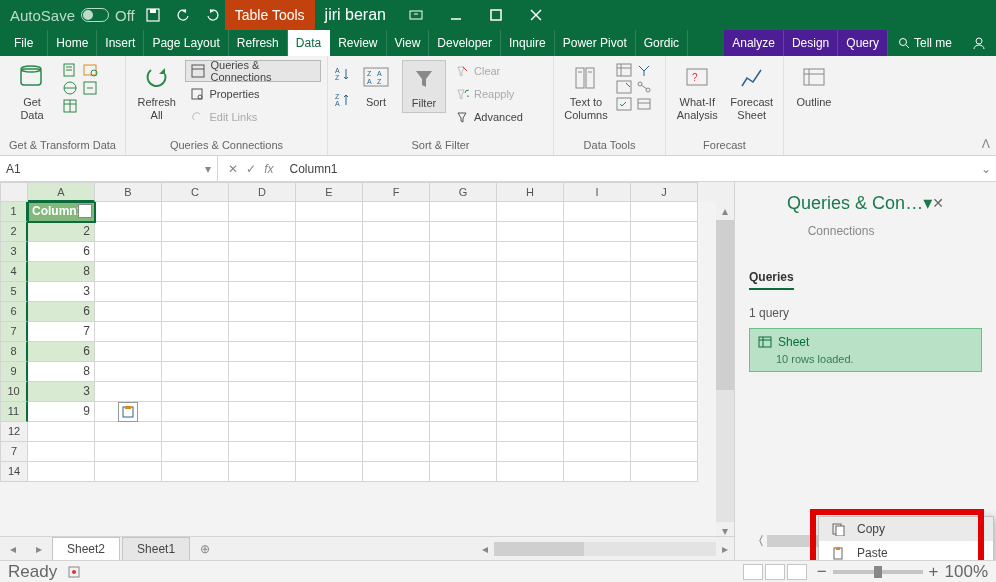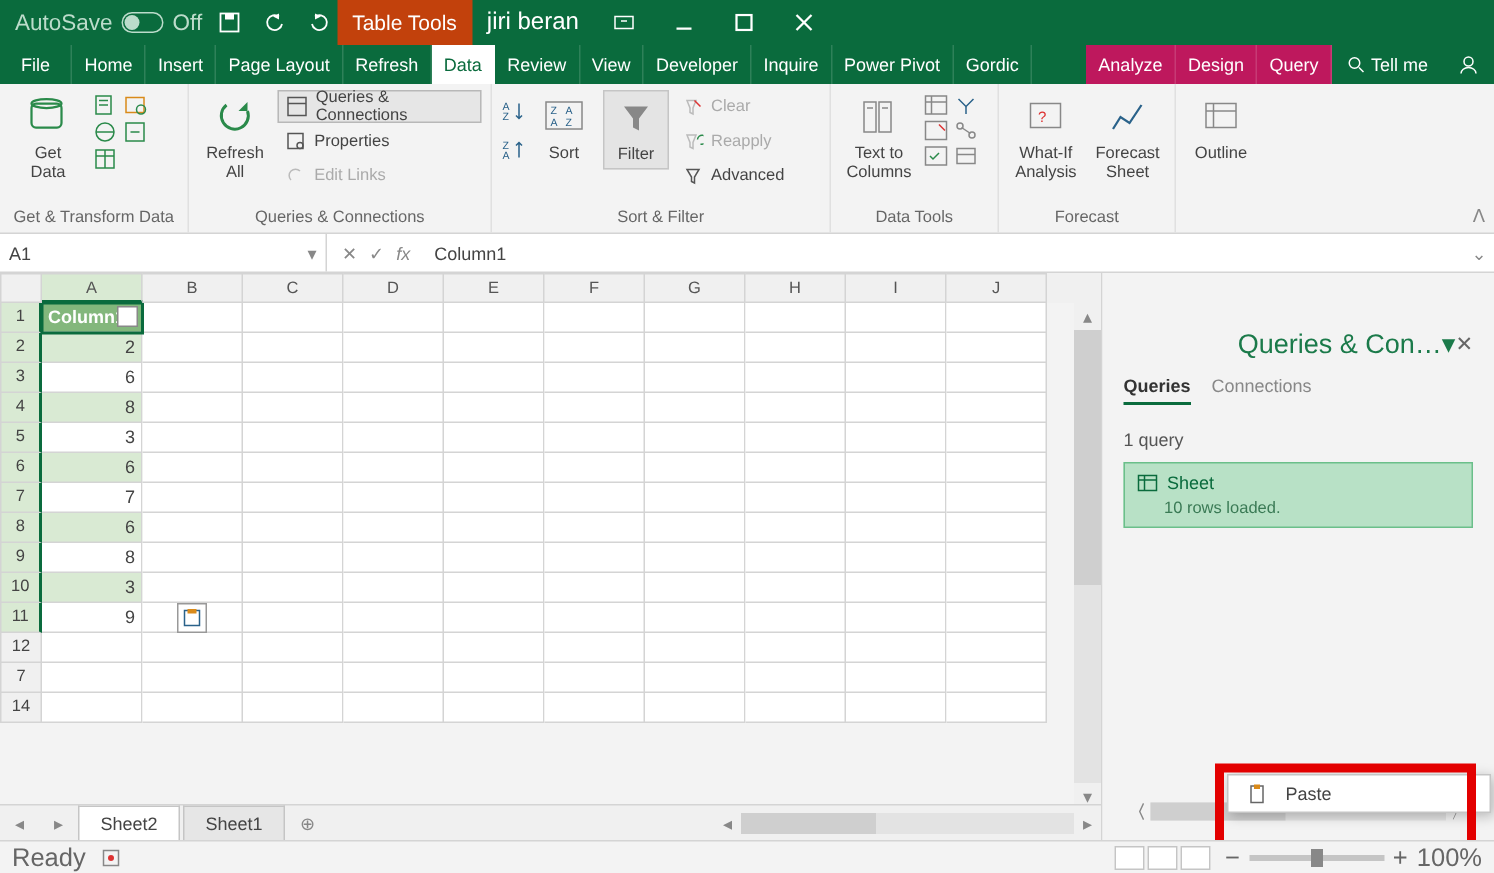--- a/index.html
+++ b/index.html
@@ -16,21 +16,21 @@
 .titlebar .tool-tab { background: #c2410c; padding: 7px 10px; font-size: 14px; }
 .titlebar .user { padding: 0 10px; font-size: 16px; }
 .win-controls { display: flex; }
 .win-btn { width: 40px; height: 30px; display: flex; align-items: center; justify-content: center; cursor: pointer; }
 
 
 .menutabs { height: 26px; background: #0a6b3d; display: flex; color: #fff; font-size: 12px; align-items: stretch; }
 .menutabs .tab { padding: 5px 8px; cursor: pointer; border-right: 1px solid rgba(255,255,255,0.15); display: flex; align-items: center; }
 .menutabs .tab.active { background: #fff; color: #0a6b3d; }
 .menutabs .file { background: #0a6b3d; padding-left: 14px; padding-right: 14px; }
-.menutabs .analyze { background: #be185d; }
+.menutabs .analyze { background: #4c1d95; }
 .menutabs .spacer { flex: 1; }
 .menutabs .tellme { padding: 5px 10px; display: flex; align-items: center; gap: 4px; }
 .menutabs .share { width: 34px; display: flex; align-items: center; justify-content: center; }
 
 
 .ribbon { height: 100px; background: #f3f3f3; border-bottom: 1px solid #d4d4d4; display: flex; position: relative; }
 .rgroup { border-right: 1px solid #e0e0e0; padding: 4px 6px; display: flex; flex-direction: column; justify-content: space-between; }
 .rgroup .top { display: flex; gap: 4px; align-items: flex-start; flex: 1; }
 .rgroup .label { font-size: 11px; text-align: center; color: #666; padding-top: 2px; }
 .bigbtn { display: flex; flex-direction: column; align-items: center; justify-content: center; width: 52px; cursor: pointer; padding: 2px; }
@@ -72,25 +72,25 @@
 .hscroll .arrow { width: 18px; text-align: center; cursor: pointer; color: #888; }
 .hscroll .track { flex: 1; height: 14px; background: #e3e3e3; position: relative; }
 .hscroll .thumb { position: absolute; left: 0; width: 90px; height: 100%; background: #cfcfcf; }
 .vscroll { position: absolute; right: 0; top: 20px; bottom: 20px; width: 18px; background: #f0f0f0; }
 .vscroll .arrow { height: 18px; text-align: center; cursor: pointer; color: #888; line-height: 18px; }
 .vscroll .track { height: calc(100% - 36px); background: #e3e3e3; position: relative; }
 .vscroll .thumb { position: absolute; top: 0; width: 100%; height: 170px; background: #cfcfcf; }
 
 
 .panel { flex: 1; background: #f3f3f3; display: flex; flex-direction: column; padding: 10px 14px 0 14px; position: relative; }
-.panel-title { color: #1b7a4a; font-size: 18px; display: flex; align-items: center; justify-content: flex-end; margin-top: 26px; }
+.panel-title { color: #1b7a4a; font-size: 18px; display: flex; align-items: center; justify-content: center; }
 .panel-title .close { color: #666; font-size: 14px; cursor: pointer; }
 .panel-tabs { display: flex; gap: 14px; margin-top: 10px; font-size: 12px; }
 .panel-tabs .ptab { padding-bottom: 4px; cursor: pointer; color: #888; }
-.panel-tabs .ptab.active { color: #333; font-weight: bold; border-bottom: 2px solid #0a6b3d; }
+.panel-tabs .ptab.active { color: #333; font-weight: bold; border-bottom: 2px solid #0a6b3d; margin-top: 46px; }
 .panel .count { margin-top: 16px; font-size: 12px; color: #555; }
 .query-item { margin-top: 8px; background: #b8e1c6; border: 1px solid #6bbf8a; padding: 6px 8px; }
 .query-item .qname { color: #0a6b3d; font-size: 12px; display: flex; align-items: center; gap: 6px; }
 .query-item .qinfo { color: #3a7a55; font-size: 11px; margin-top: 4px; padding-left: 18px; }
 .panel-scroll { position: absolute; bottom: 10px; left: 14px; right: 14px; height: 18px; display: flex; align-items: center; }
 .panel-scroll .arrow { width: 18px; text-align: center; color: #888; cursor: pointer; }
 .panel-scroll .track { flex: 1; height: 12px; background: #e3e3e3; }
 .panel-scroll .thumb { width: 90px; height: 100%; background: #cfcfcf; }
 
 
@@ -744,20 +744,29 @@
     <div class="panel-scroll">
       <div class="arrow"><b>〈</b></div>
         <div class="track">
           <div class="thumb"></div>
         </div>
         <div class="arrow">〉</div>
     </div>
   </div>
 
   <div class="contextmenu">
+    <div class="item hl">
+        <span class="icocol">
+          <svg width="14" height="14">
+            <rect x="2" y="2" width="8" height="10" fill="none" stroke="#666"></rect>
+            <rect x="5" y="4" width="8" height="10" fill="#fff" stroke="#666"></rect>
+          </svg>
+        </span>
+        <span>Copy</span>
+      </div>
     <div class="item">
         <span class="icocol">
           <svg width="14" height="14">
             <rect x="3" y="2" width="8" height="11" fill="none" stroke="#666"></rect>
             <rect x="5" y="1" width="4" height="3" fill="#d98a1a"></rect>
           </svg>
         </span>
         <span>Paste</span>
       </div>
 

